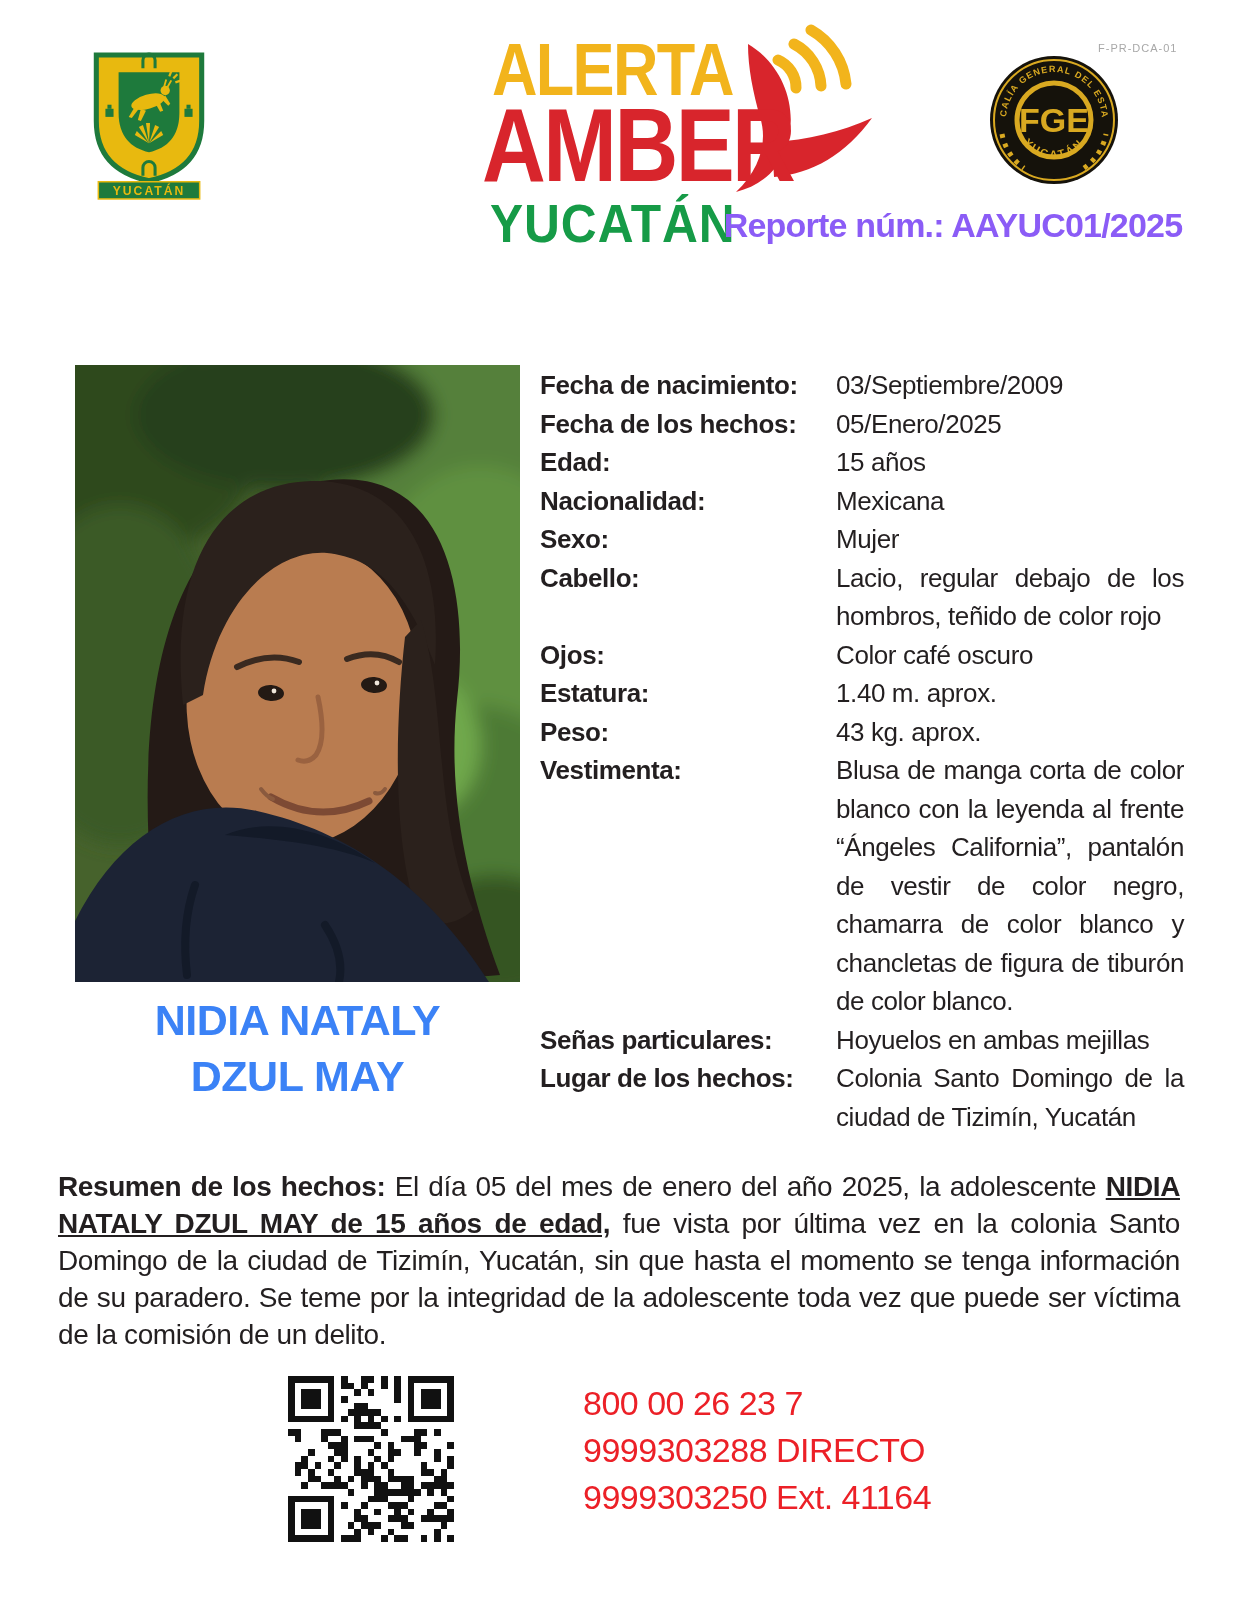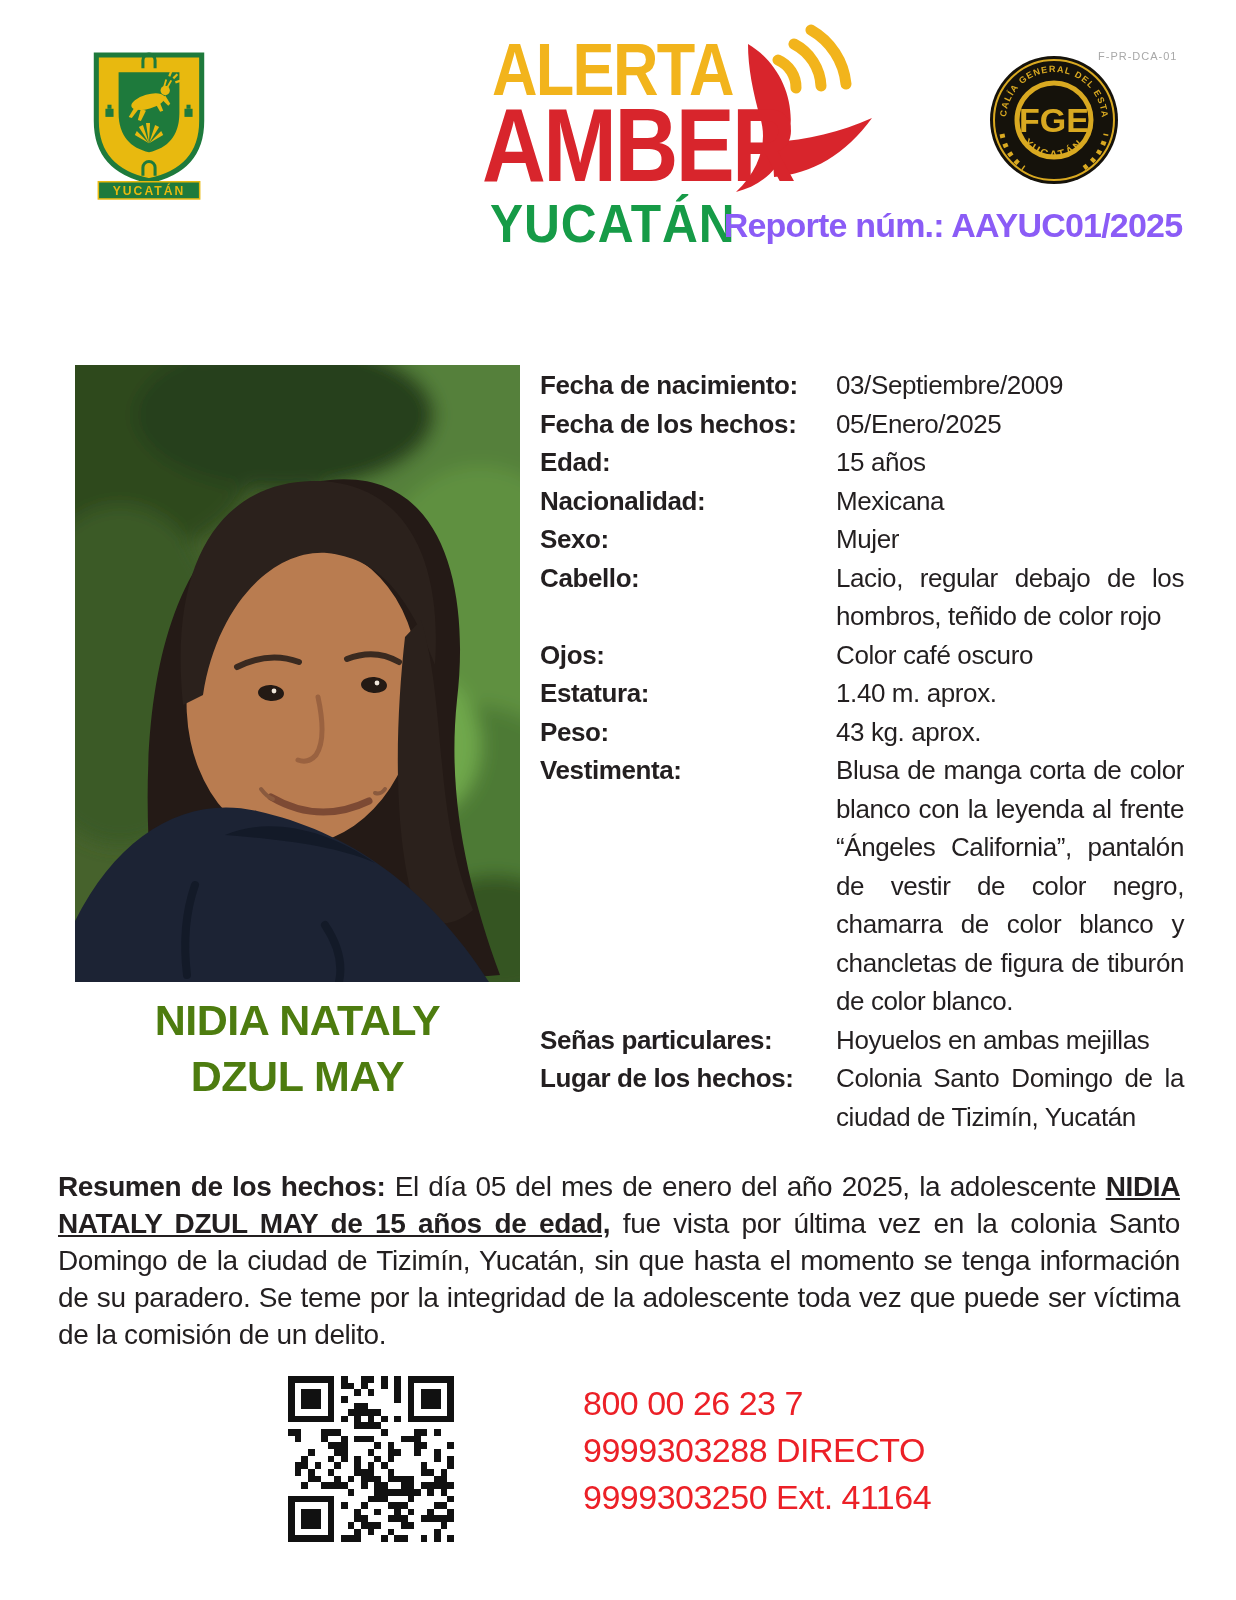--- a/index.html
+++ b/index.html
@@ -13,33 +13,33 @@
 
   
   .shield-logo { position:absolute; left:88px; top:50px; width:122px; height:152px; }
   .amber-logo  { position:absolute; left:478px; top:24px; width:390px; height:225px; }
   .amber-line  { font-weight:bold; transform-origin:left top; white-space:nowrap; }
   .amber-l1 { position:absolute; left:14px; top:2px;  font-size:75px;  color:#f2b41c; transform:scaleX(0.84); letter-spacing:-2px;}
   .amber-l2 { position:absolute; left:4px;  top:62px; font-size:104px; color:#d8252c; transform:scaleX(0.85); letter-spacing:-3px;}
   .amber-l3 { position:absolute; left:12px; top:168px;font-size:54px;  color:#169b47; transform:scaleX(0.92); letter-spacing:1px;}
   .swoosh { position:absolute; left:242px; top:0px; width:160px; height:195px; }
 
-  .form-code { position:absolute; left:1098px; top:50px; font-size:11px; color:#a8a8a8; letter-spacing:1px; }
+  .form-code { position:absolute; left:1098px; top:42px; font-size:11px; color:#a8a8a8; letter-spacing:1px; }
   .fge-logo { position:absolute; left:988px; top:54px; width:132px; height:132px; }
 
   .report-block { position:absolute; left:722px; top:204px; width:462px; text-align:center; }
   .report-block .alert-title { font-size:34px; font-weight:bold; color:#ec2027; letter-spacing:-0.5px; }
   .report-block .bl { font-size:34px; font-weight:bold; color:#8b5cf6; letter-spacing:-0.8px; margin-top:2px; }
 
   
   .photo { position:absolute; left:75px; top:365px; width:445px; height:617px; overflow:hidden; background:#46622c; }
   .photo svg { display:block; width:100%; height:100%; }
 
   .subject-name { position:absolute; left:60px; top:992px; width:475px; text-align:center;
-    color:#4d7c0f; font-weight:bold; font-size:43px; line-height:56px; letter-spacing:-0.5px; }
+    color:#3b82f6; font-weight:bold; font-size:43px; line-height:56px; letter-spacing:-0.5px; }
 
   .details { position:absolute; left:540px; top:366px; width:644px; }
   .detail-row { display:flex; align-items:flex-start; }
   .detail-row dt { flex:0 0 296px; font-weight:bold; font-size:26px; line-height:38.5px; letter-spacing:-0.4px; }
   .detail-row dd { flex:1; font-size:26px; line-height:38.5px; letter-spacing:-0.4px;
     text-align:justify; text-justify:inter-word; }
 
   
   .summary { position:absolute; left:58px; top:1168px; width:1122px;
     font-size:28px; line-height:37px; letter-spacing:-0.4px; text-align:justify; text-justify:inter-word; }

